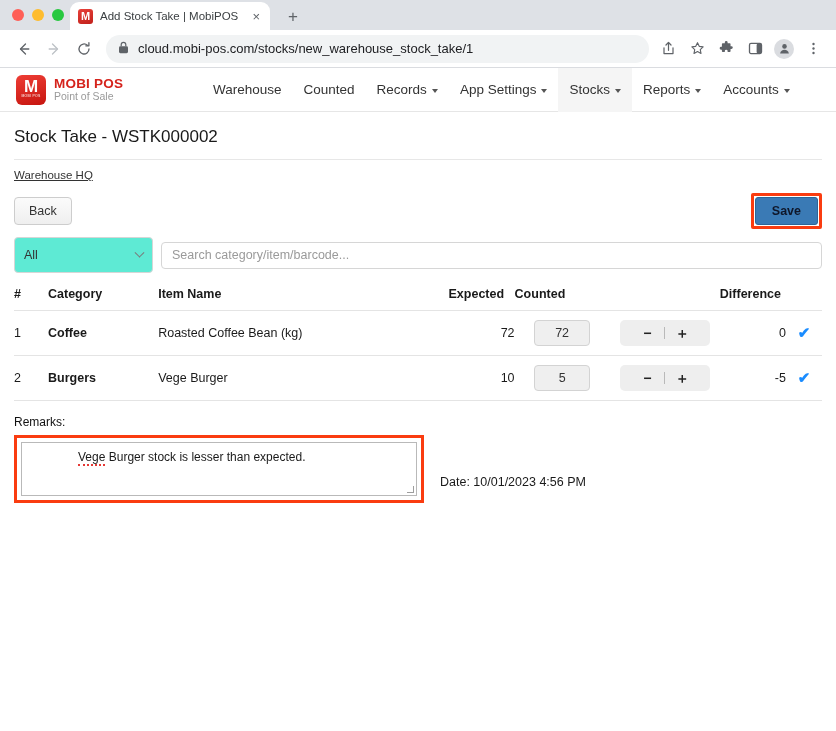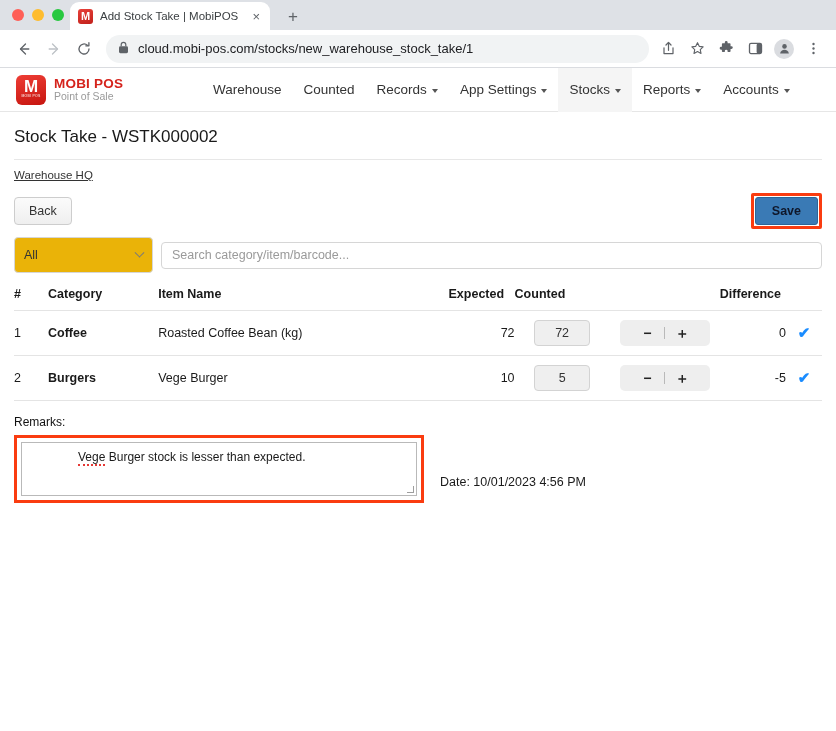--- a/index.html
+++ b/index.html
@@ -169,21 +169,21 @@
     position:absolute; left:0; top:0; right:0; bottom:0;
     border: 3px solid #fa3c10;
     border-radius: 2px;
     pointer-events:none;
   }
 
   .filterbar { display:flex; align-items:center; gap:8px; padding-top:6px; }
   .select-all {
     width:139px; height:36px;
     border:1px solid #d6d6d6; border-radius:4px;
-    background:#eab308;
+    background:#5eead4;
     display:flex; align-items:center; justify-content:space-between;
     padding: 0 9px;
     font-size:12.5px; color:#333;
   }
   .chev {
     width:7px;height:7px;
     border-right:1.4px solid #7a7a7a;
     border-bottom:1.4px solid #7a7a7a;
     transform: rotate(45deg) translate(-2px,-2px);
   }

